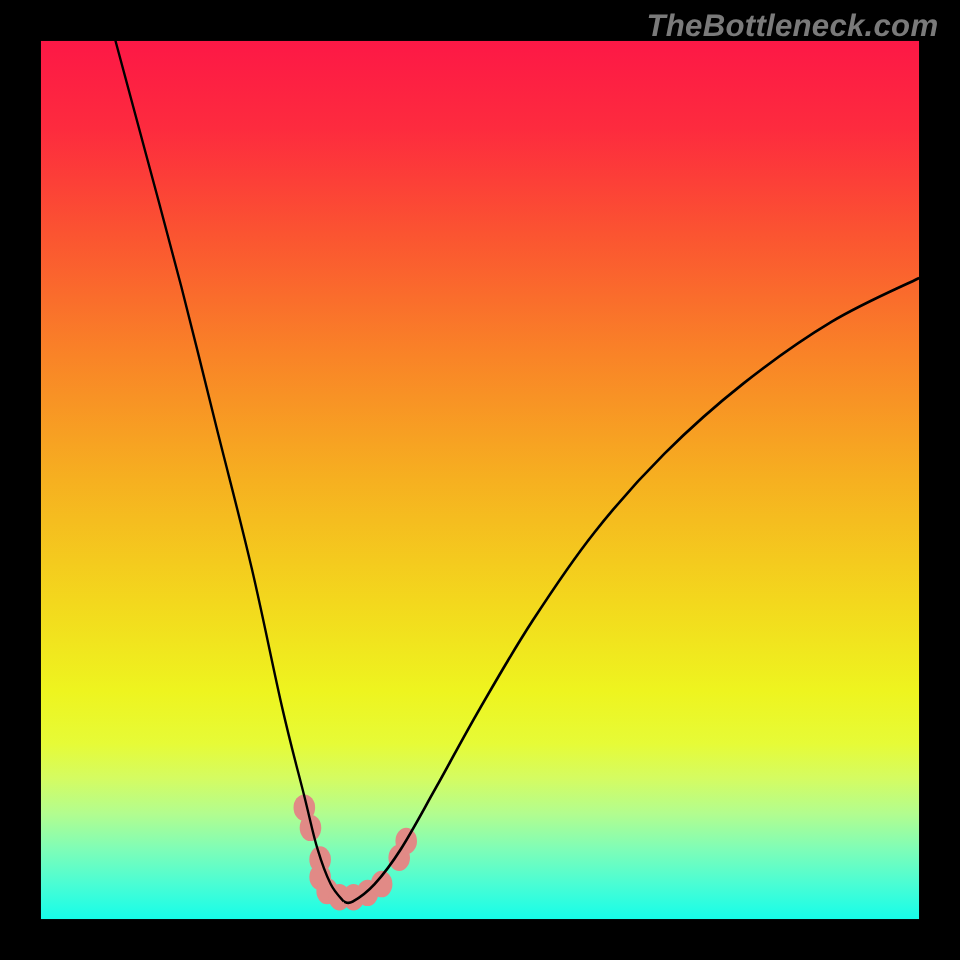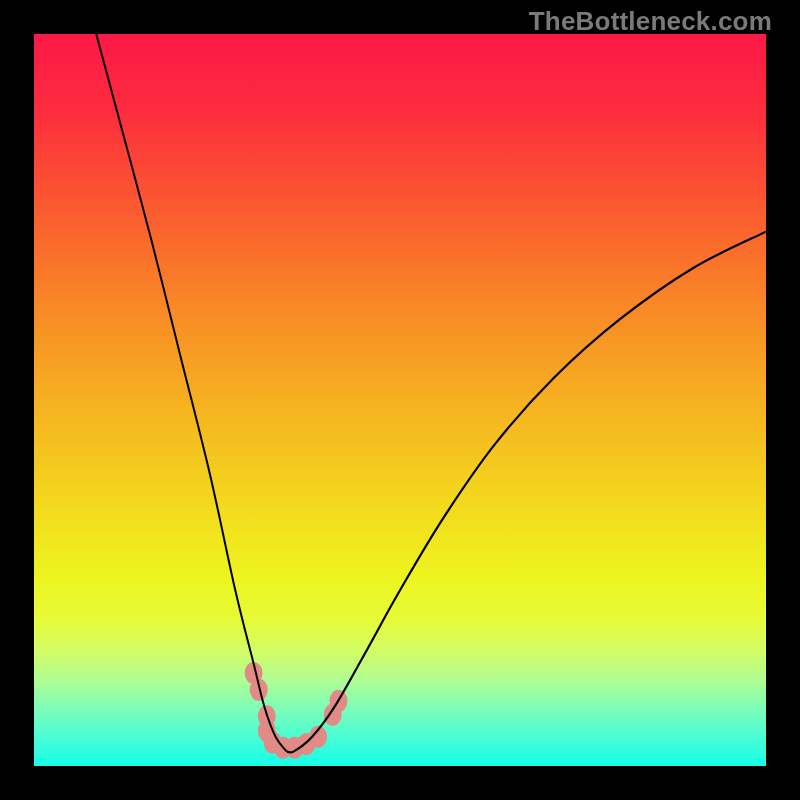--- a/index.html
+++ b/index.html
@@ -12,26 +12,27 @@
     overflow: hidden;
   }
   .frame {
     position: absolute;
     inset: 0;
     background: #000;
   }
   .watermark {
     position: absolute;
     top: 6px;
-    right: 28px;
+    right: 18px;
     font-size: 26px;
     font-weight: 600;
     color: #7a7a7a;
     letter-spacing: 0.2px;
     user-select: none;
+    font-style: italic;
   }
   .plot-wrap {
     position: absolute;
     left: 34px;
     top: 34px;
     width: 732px;
     height: 732px;
   }
   svg { display: block; }
   .curve {

